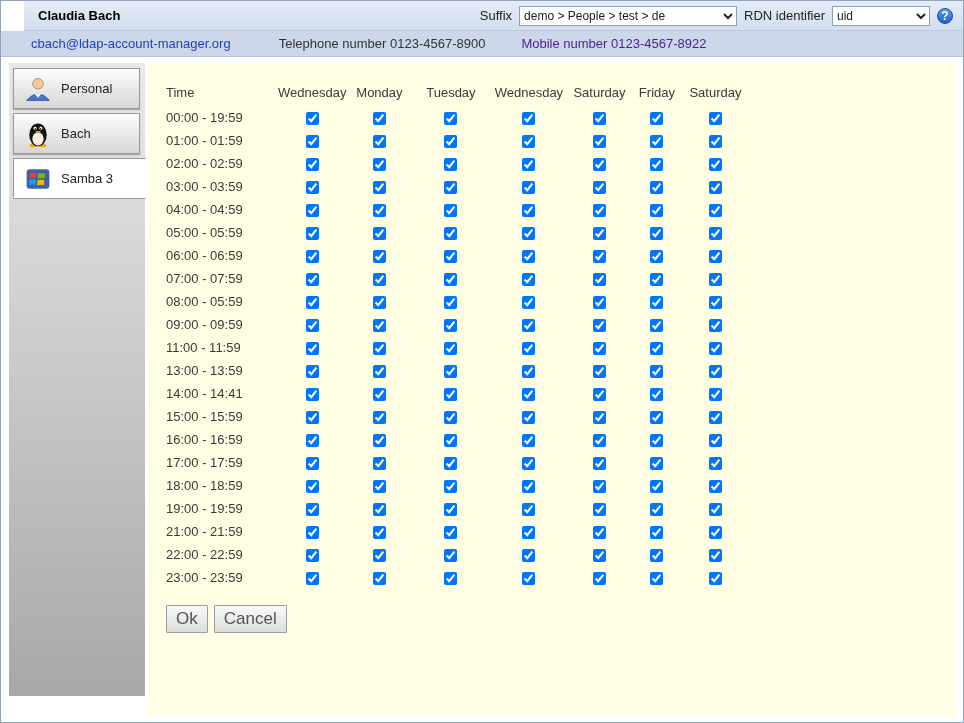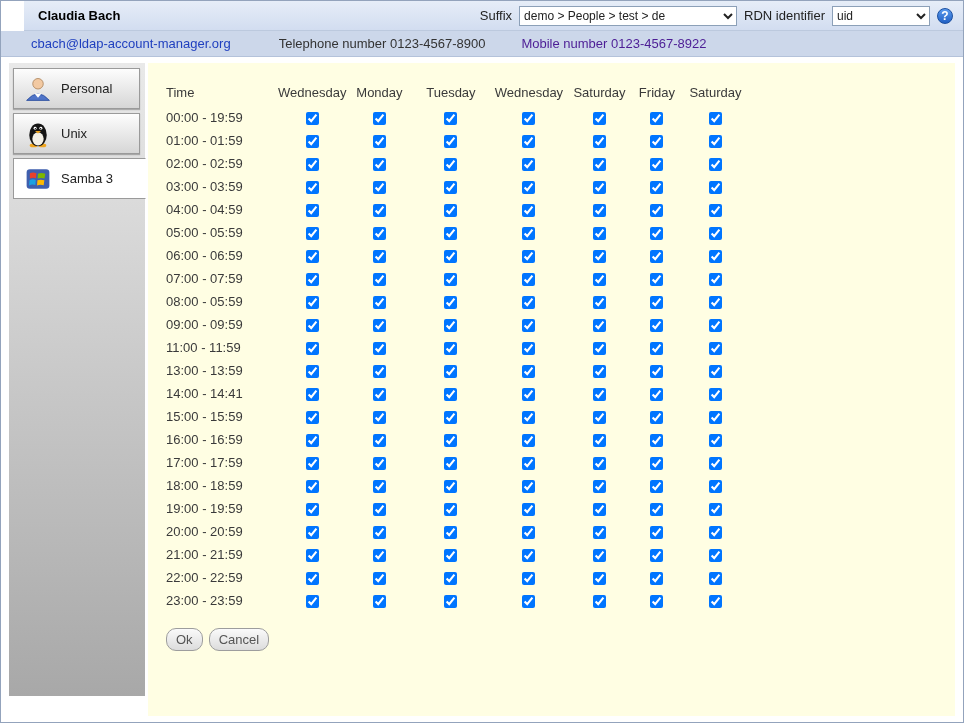--- a/index.html
+++ b/index.html
@@ -108,24 +108,24 @@
   col.c-wed { width:79px; }
   col.c-thu { width:62px; }
   col.c-fri { width:53px; }
   col.c-sat { width:64px; }
   input[type=checkbox] { width:13px; height:13px; cursor:pointer; vertical-align:middle; }
 
   
   .button-row { margin-top:16px; display:flex; gap:6px; }
   .btn {
     font-family:inherit;
-    font-size:13px; color:#555;
+    font-size:17px; color:#555;
     background:linear-gradient(#fafafa,#dcdcdc);
     border:1px solid #9d9d9d;
-    border-radius:10px;
+    border-radius:1px;
     padding:3px 9px;
     cursor:pointer;
   }
 </style>
 </head>
 <body>
 
 <div class="page">
 
   <div class="header-top">
@@ -171,21 +171,21 @@
             <ellipse cx="21" cy="29" rx="4.5" ry="2.2" fill="#f0a51e"></ellipse>
             <ellipse cx="16" cy="17" rx="10" ry="13" fill="#141414"></ellipse>
             <ellipse cx="16" cy="21.5" rx="6.5" ry="7.5" fill="#f4f0e6"></ellipse>
             <circle cx="12.7" cy="9.5" r="1.7" fill="#fff"></circle>
             <circle cx="19.3" cy="9.5" r="1.7" fill="#fff"></circle>
             <circle cx="13" cy="9.8" r="0.8" fill="#000"></circle>
             <circle cx="19" cy="9.8" r="0.8" fill="#000"></circle>
             <path d="M12.5 12.5 L19.5 12.5 L16 15.5 Z" fill="#f0a51e"></path>
           </svg>
         </span>
-        <span class="tab-label">Unix</span>
+        <span class="tab-label">Bach</span>
       </div>
 
       <div class="tab active">
         <span class="icon">
           <svg viewBox="0 0 32 32" width="26" height="26">
             <rect x="2" y="4" width="28" height="24" rx="4" fill="#3f5fae"></rect>
             <path d="M6 9 Q10 7 14 9 L13.5 15 Q9.5 13.5 6 15.5 Z" fill="#e8402a"></path>
             <path d="M16 9.5 Q20 7.5 25 9.5 L24 15.5 Q20 14 15.5 15.5 Z" fill="#7db700"></path>
             <path d="M5.5 17.5 Q9.5 15.5 13.3 17.3 L12.8 23.5 Q9 22 5 24 Z" fill="#1ba1e2"></path>
             <path d="M15.3 17.6 Q19.5 16 23.8 17.6 L23 23.8 Q19 22.4 14.8 24 Z" fill="#ffb900"></path>
@@ -396,30 +396,20 @@
               <td class="time-cell">19:00 - 19:59</td>
               <td><input type="checkbox" checked="" style=""></td>
               <td><input type="checkbox" checked="" style=""></td>
               <td><input type="checkbox" checked="" style=""></td>
               <td><input type="checkbox" checked="" style=""></td>
               <td><input type="checkbox" checked="" style=""></td>
               <td><input type="checkbox" checked="" style=""></td>
               <td><input type="checkbox" checked="" style=""></td>
             </tr>
             <tr>
-              <td class="time-cell">20:00 - 20:59</td>
-              <td><input type="checkbox" checked="" style=""></td>
-              <td><input type="checkbox" checked="" style=""></td>
-              <td><input type="checkbox" checked="" style=""></td>
-              <td><input type="checkbox" checked="" style=""></td>
-              <td><input type="checkbox" checked="" style=""></td>
-              <td><input type="checkbox" checked="" style=""></td>
-              <td><input type="checkbox" checked="" style=""></td>
-            </tr>
-            <tr>
               <td class="time-cell">21:00 - 21:59</td>
               <td><input type="checkbox" checked="" style=""></td>
               <td><input type="checkbox" checked="" style=""></td>
               <td><input type="checkbox" checked="" style=""></td>
               <td><input type="checkbox" checked="" style=""></td>
               <td><input type="checkbox" checked="" style=""></td>
               <td><input type="checkbox" checked="" style=""></td>
               <td><input type="checkbox" checked="" style=""></td>
             </tr>
             <tr>

